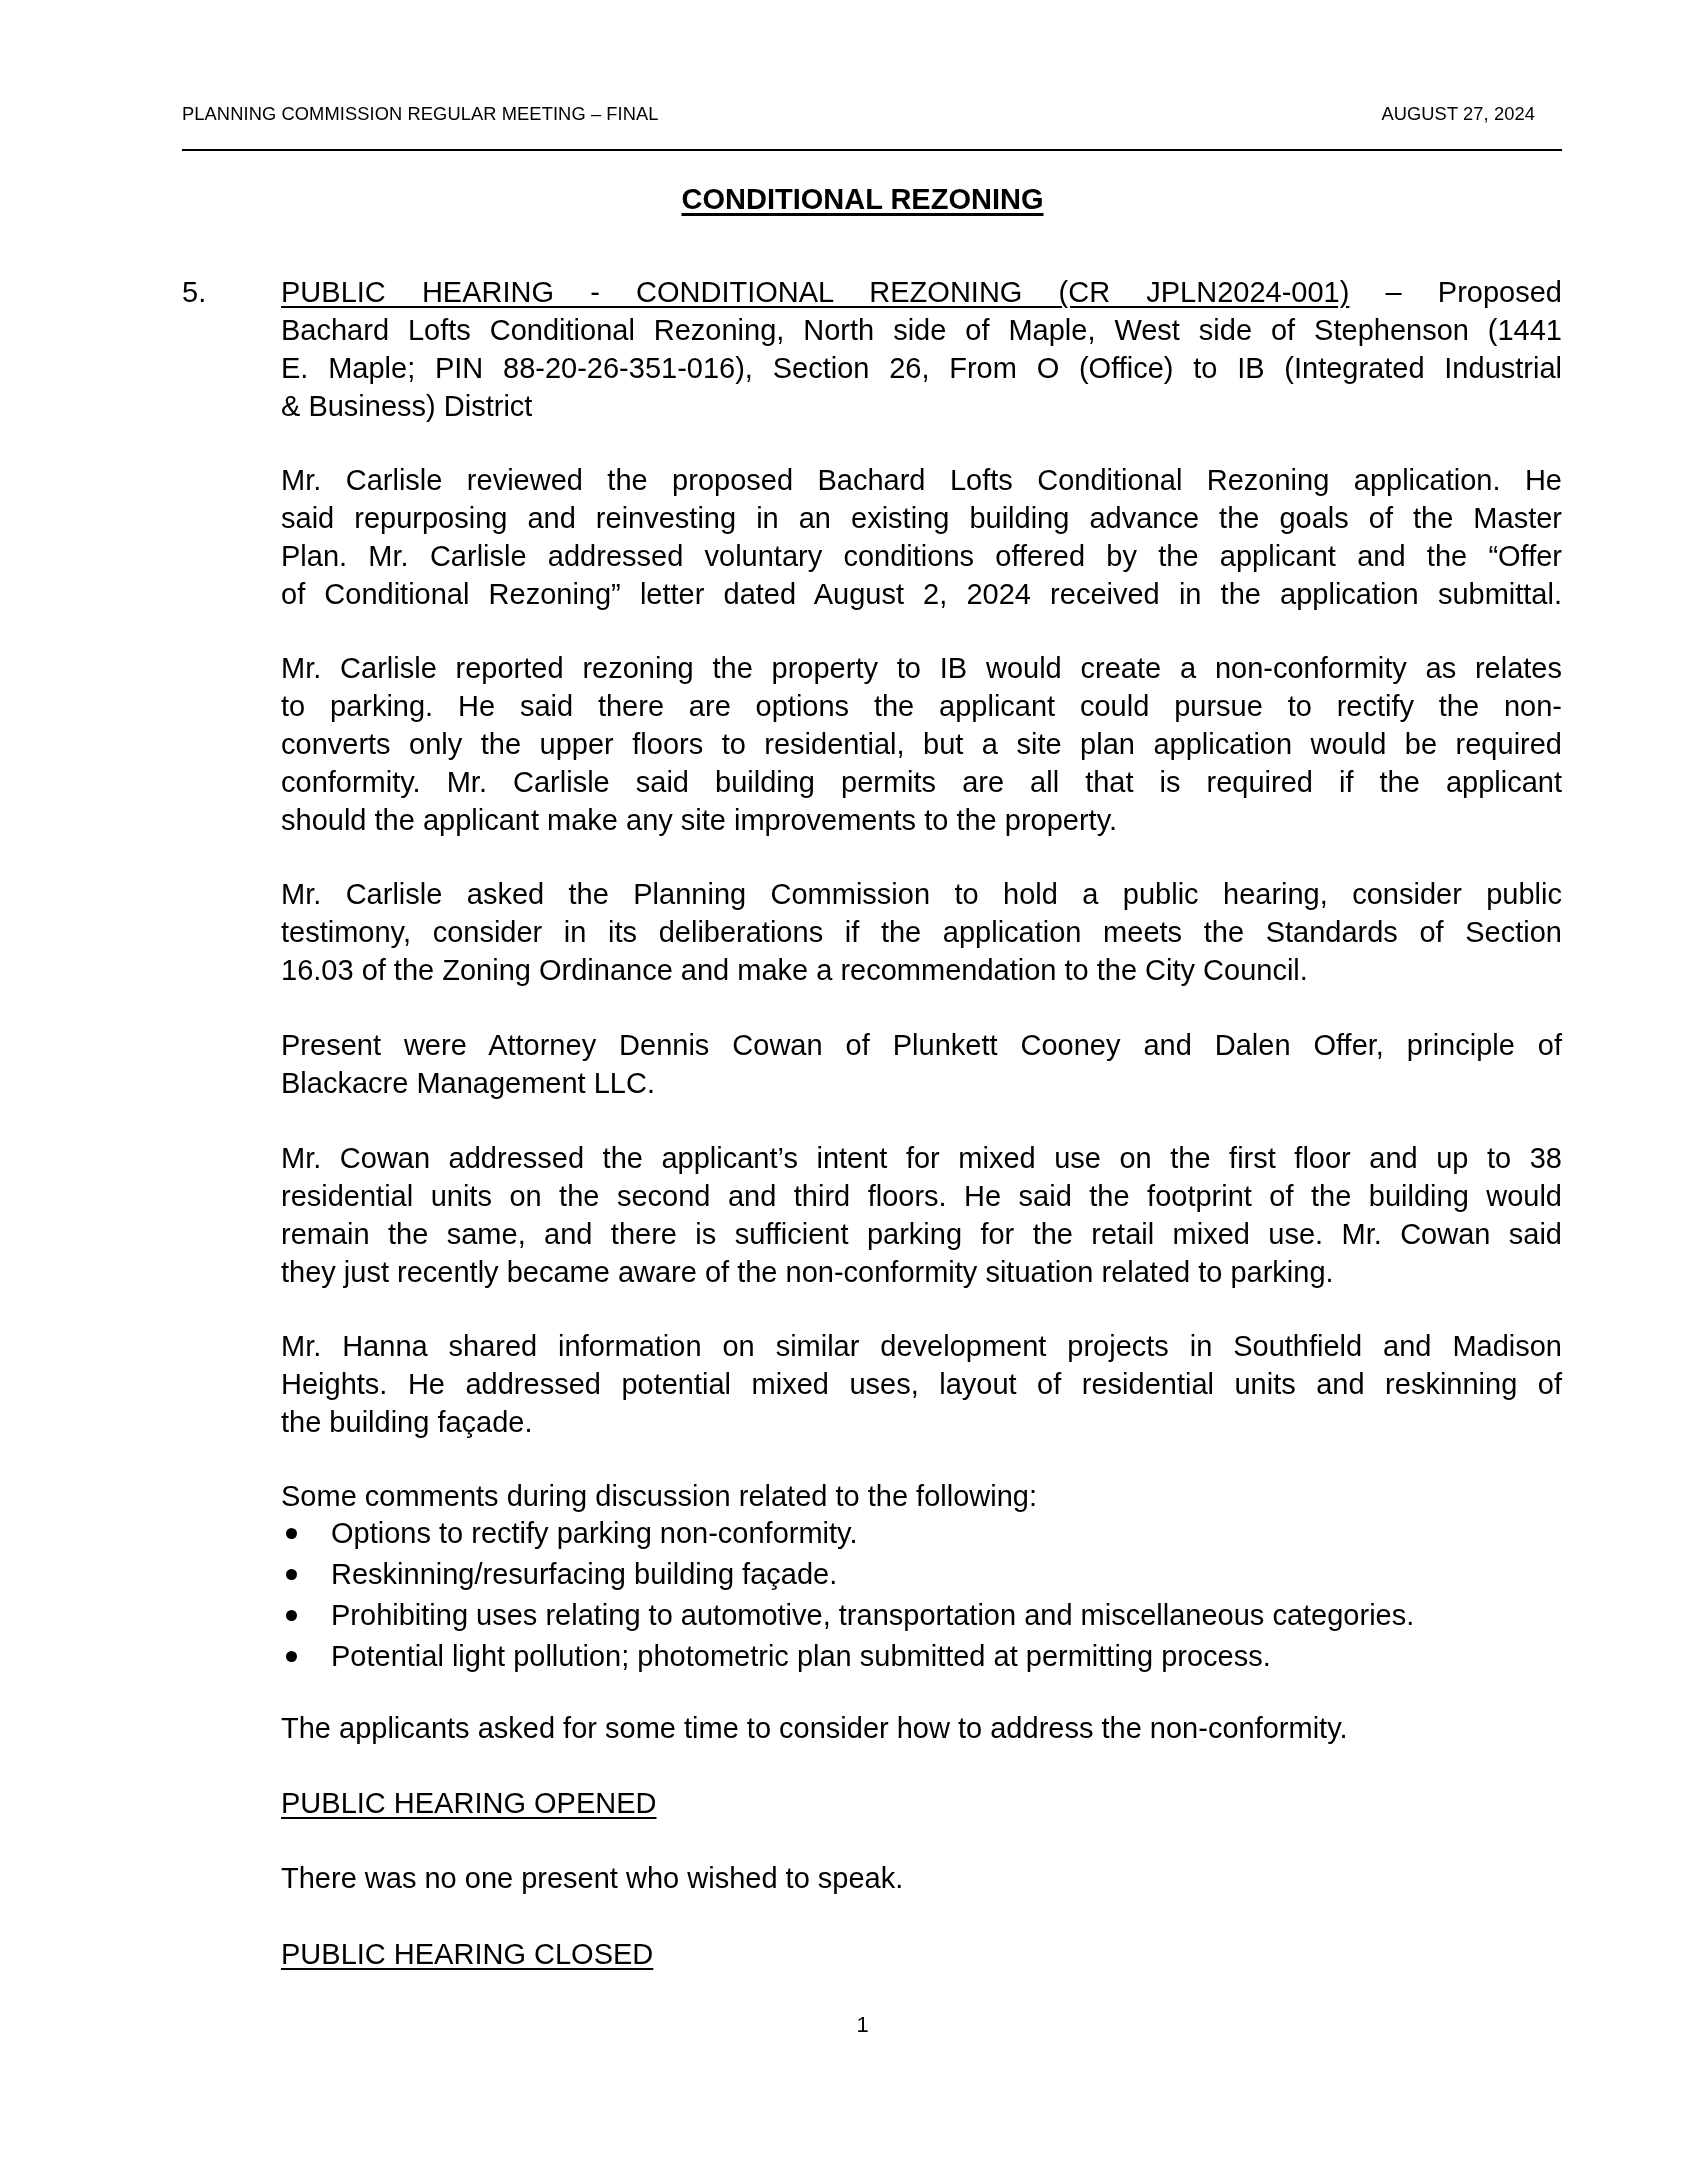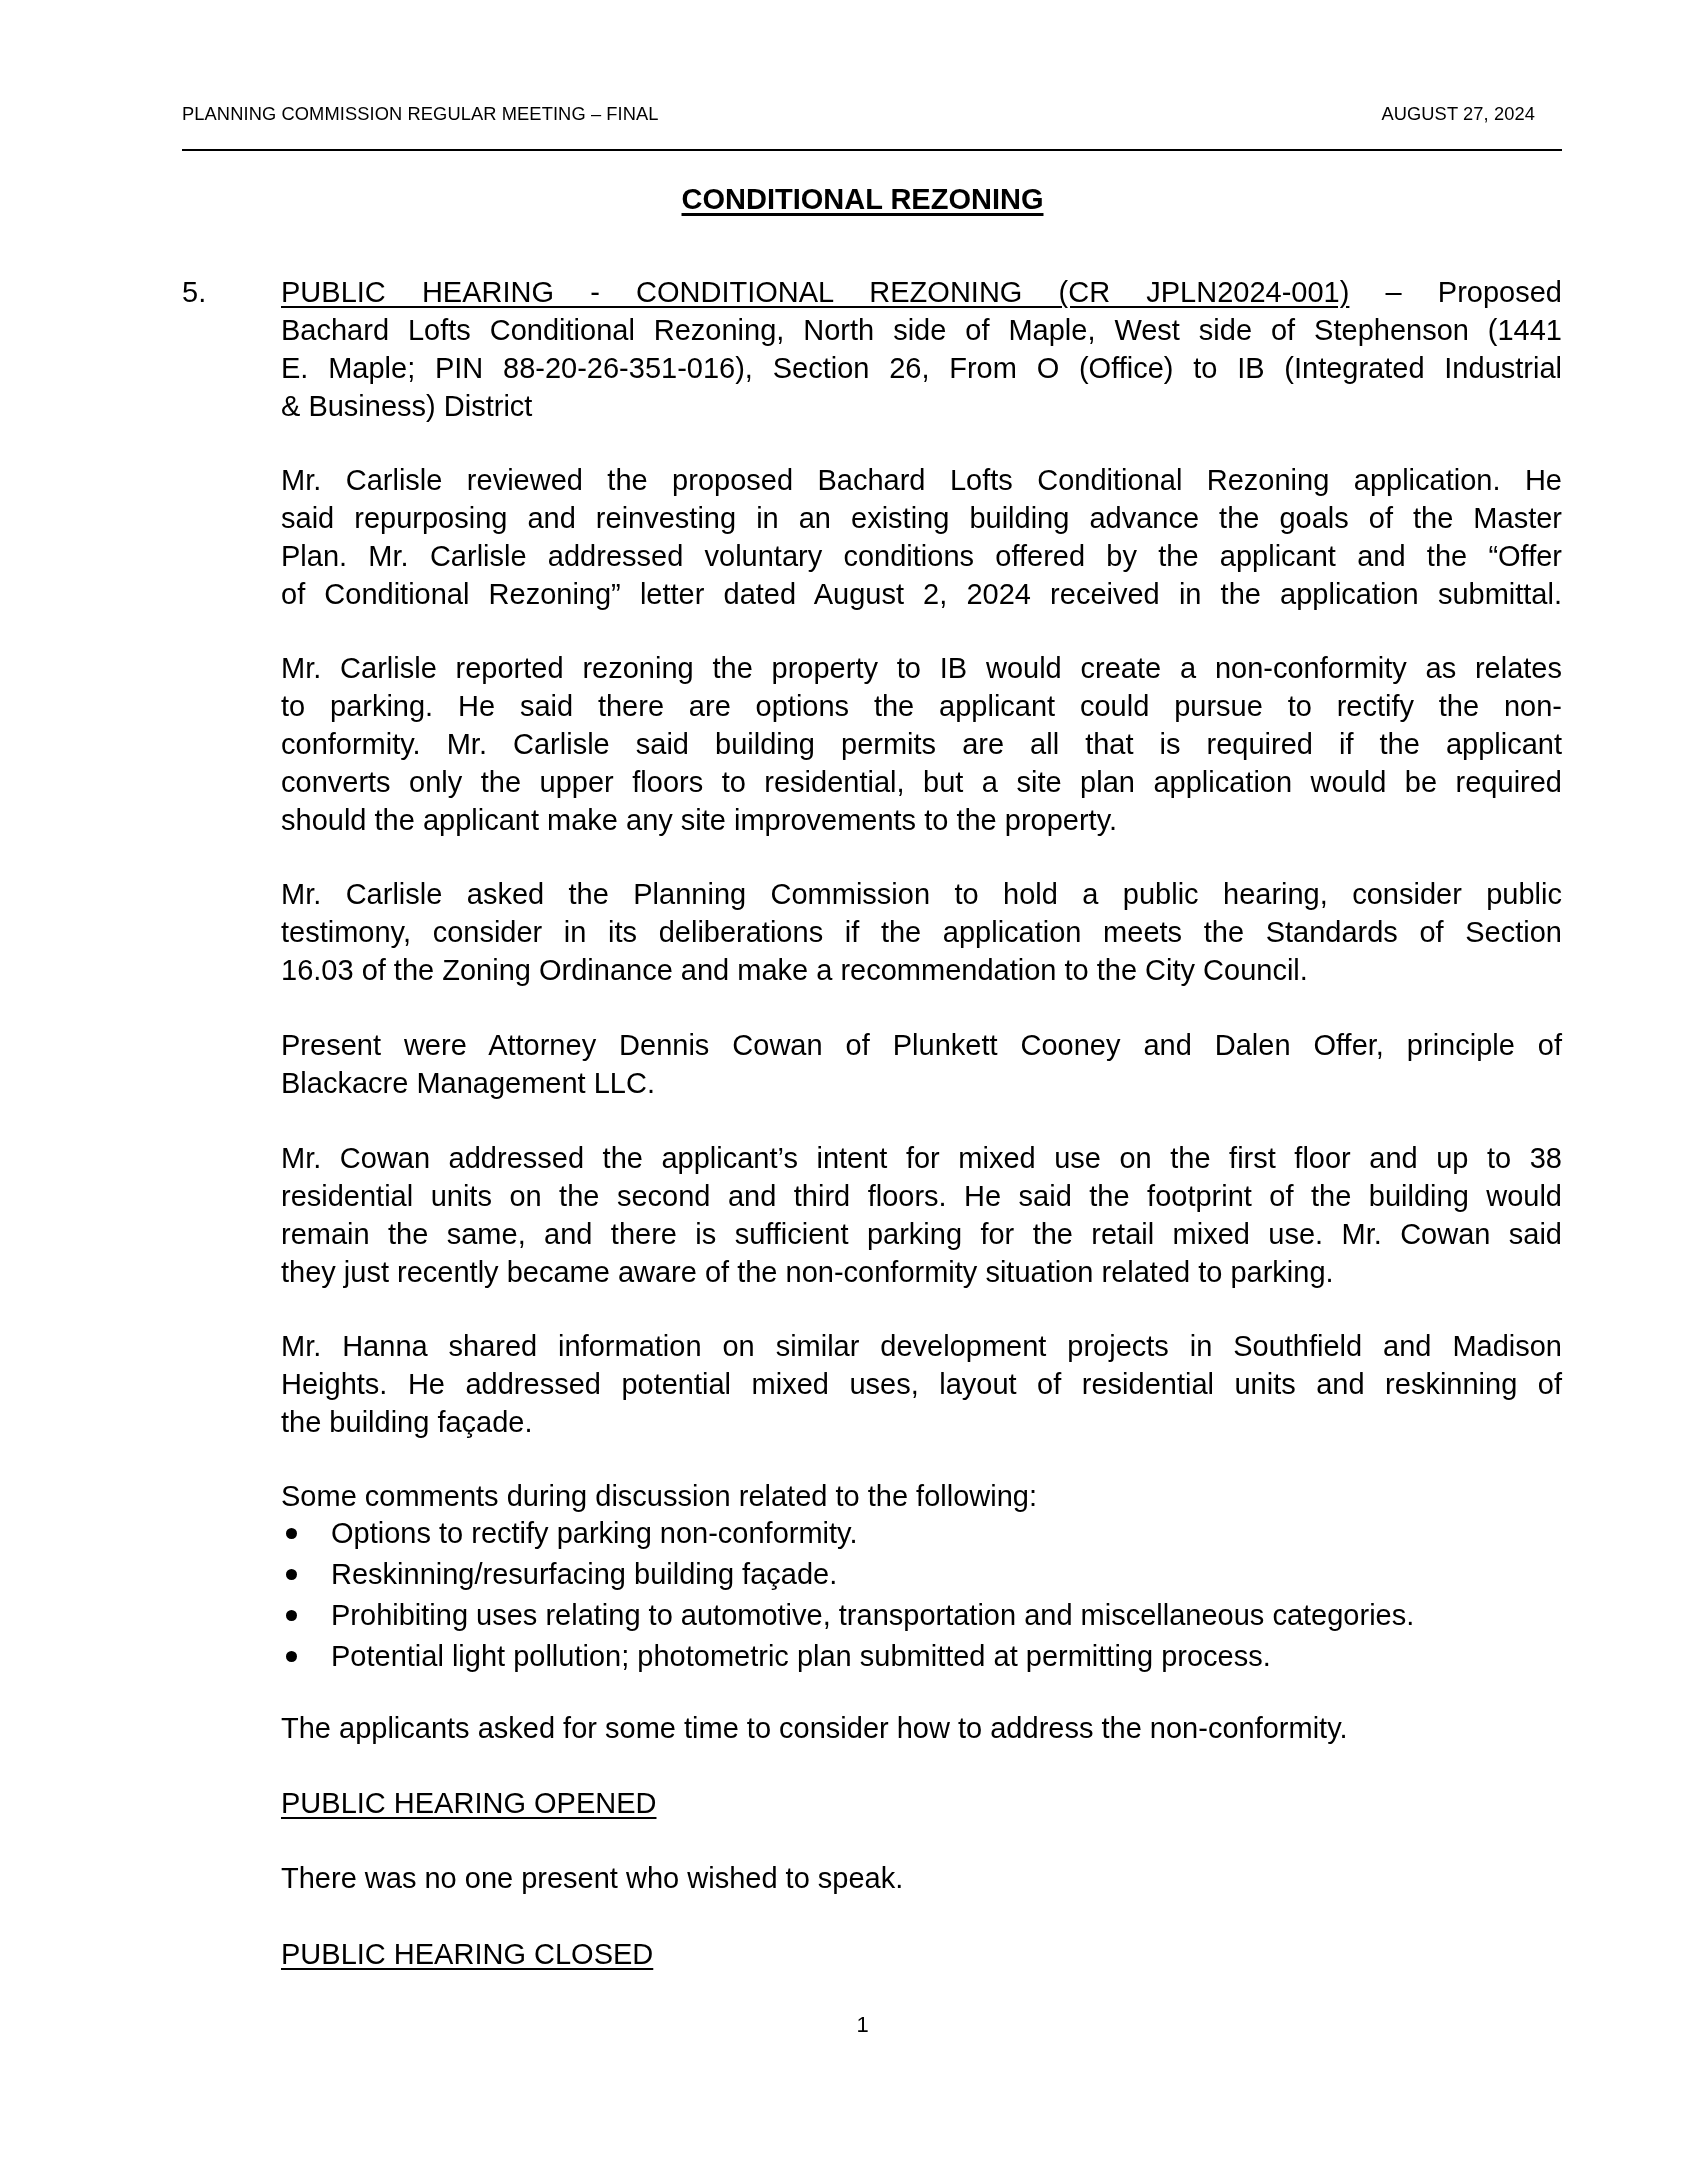--- a/index.html
+++ b/index.html
@@ -68,22 +68,22 @@
   <div class="p" style="top:461px;">
     <span class="line">Mr. Carlisle reviewed the proposed Bachard Lofts Conditional Rezoning application. He</span>
     <span class="line">said repurposing and reinvesting in an existing building advance the goals of the Master</span>
     <span class="line">Plan. Mr. Carlisle addressed voluntary conditions offered by the applicant and the “Offer</span>
     <span class="line">of Conditional Rezoning” letter dated August 2, 2024 received in the application submittal.</span>
   </div>
 
   <div class="p" style="top:649px;">
     <span class="line">Mr. Carlisle reported rezoning the property to IB would create a non-conformity as relates</span>
     <span class="line">to parking. He said there are options the applicant could pursue to rectify the non-</span>
+    <span class="line">converts only the upper floors to residential, but a site plan application would be required</span>
     <span class="line">conformity. Mr. Carlisle said building permits are all that is required if the applicant</span>
-    <span class="line">converts only the upper floors to residential, but a site plan application would be required</span>
     <span class="line last">should the applicant make any site improvements to the property.</span>
   </div>
 
   <div class="p" style="top:875px;">
     <span class="line">Mr. Carlisle asked the Planning Commission to hold a public hearing, consider public</span>
     <span class="line">testimony, consider in its deliberations if the application meets the Standards of Section</span>
     <span class="line last">16.03 of the Zoning Ordinance and make a recommendation to the City Council.</span>
   </div>
 
   <div class="p" style="top:1026px;">

